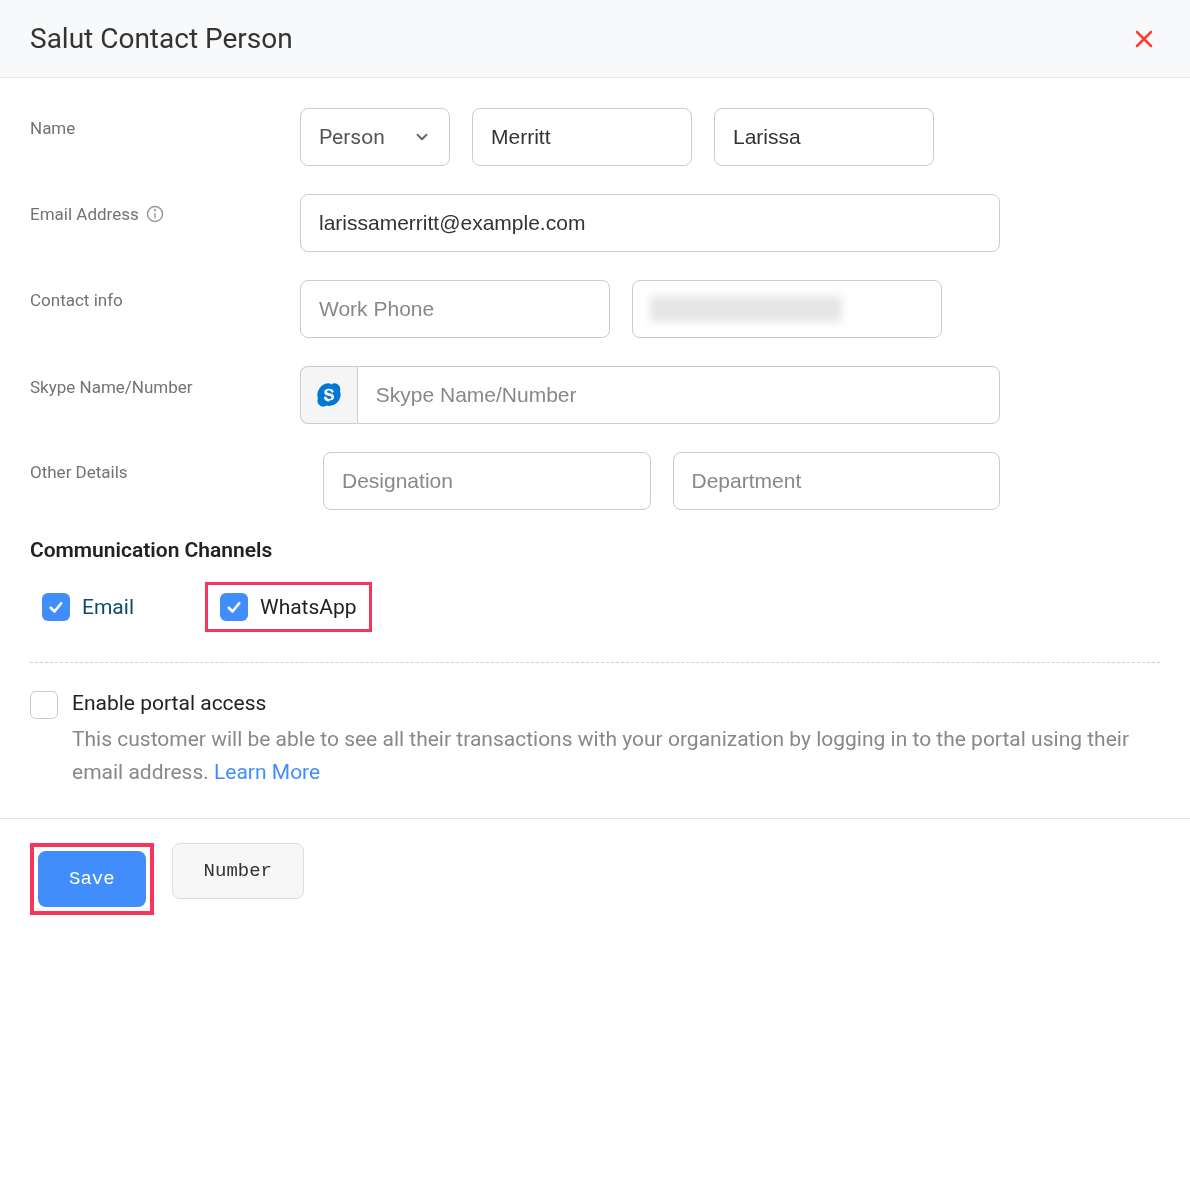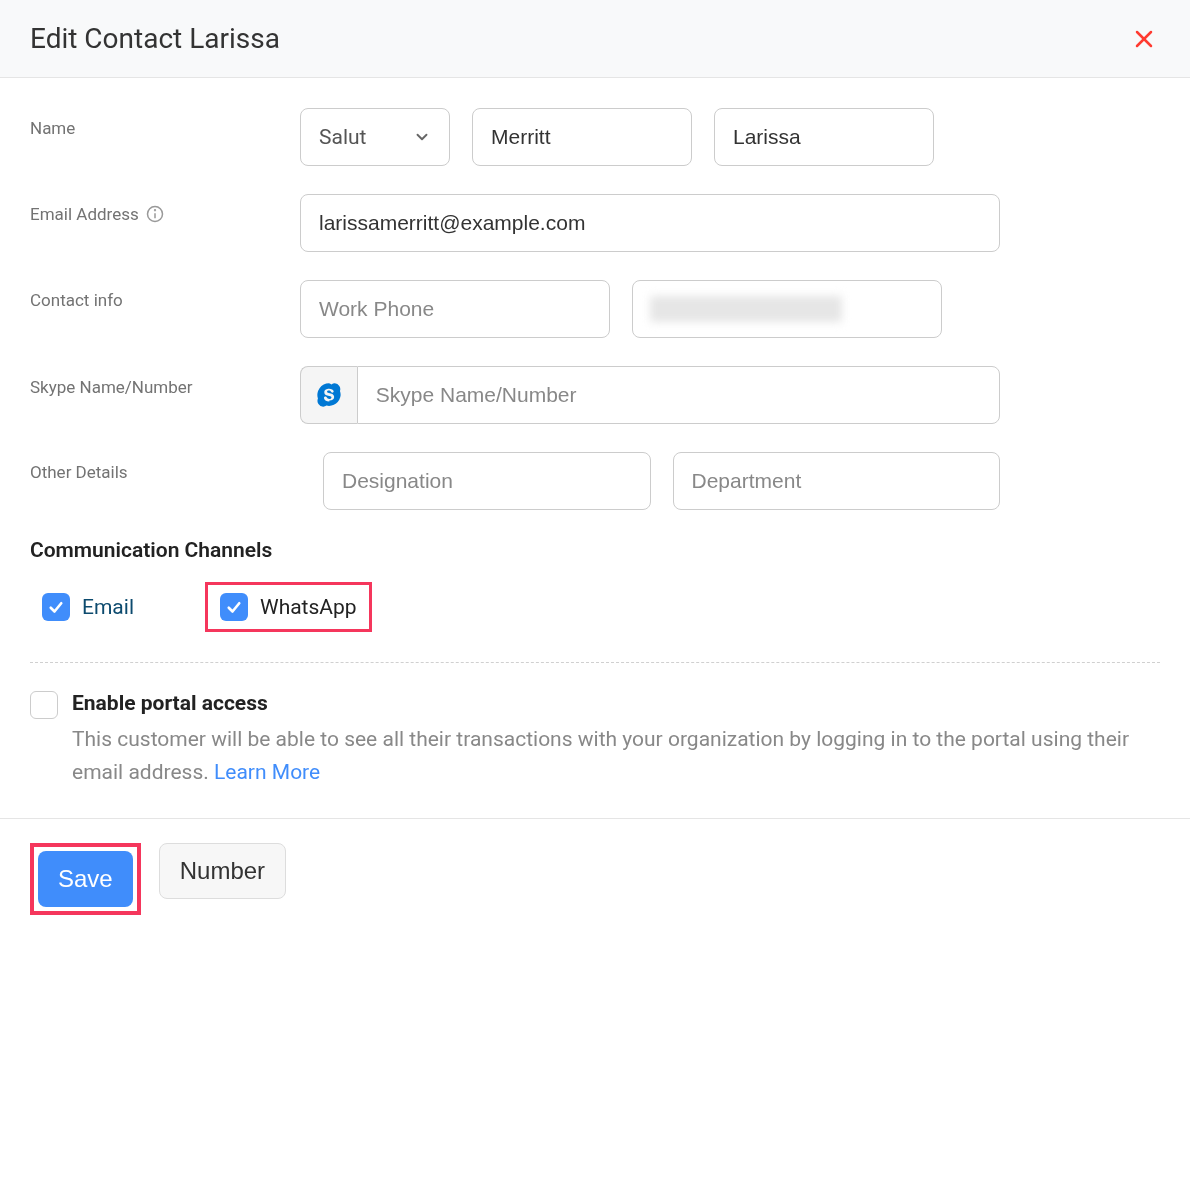--- a/index.html
+++ b/index.html
@@ -160,21 +160,21 @@
   .portal-section {
     display: flex;
     gap: 14px;
     align-items: flex-start;
   }
   .portal-text {
     flex: 1;
   }
   .portal-title {
     font-size: 21px;
-    font-weight: 700;
+    font-weight: 400;
     color: #222;
     margin-bottom: 8px;
   }
   .portal-desc {
     font-size: 21px;
     color: #888;
     line-height: 1.55;
   }
   .learn-more {
     color: #408dfb;
@@ -182,27 +182,28 @@
     cursor: pointer;
   }
   .modal-footer {
     border-top: 1px solid #e5e5e5;
     padding: 24px 30px;
     display: flex;
     gap: 18px;
   }
   .btn {
     height: 56px;
-    padding: 0 20px;
+    padding: 0 31px;
     border-radius: 8px;
-    font-size: 24px;
+    font-size: 19px;
     cursor: pointer;
     display: inline-flex;
     align-items: center;
     justify-content: center;
+    font-family: Liberation Mono, monospace;
   }
   .btn-primary {
     background: #408dfb;
     color: #fff;
     border: none;
   }
   .btn-secondary {
     background: #f7f7f7;
     color: #333;
     border: 1px solid #ddd;
@@ -227,36 +228,36 @@
   .name-fields input { max-width: 220px; }
   .other-details .form-fields { max-width: 700px; padding-left: 23px; }
   .contact-info .form-fields > * { max-width: 310px; }
 </style>
 </head>
 <body>
 
 <div class="modal">
 
   <div class="modal-header">
-    <div class="modal-title">Edit Contact Larissa</div>
+    <div class="modal-title">Salut Contact Person</div>
     <button class="close-btn">
       <svg viewBox="0 0 24 24" fill="none" stroke="currentColor" stroke-width="2.5" stroke-linecap="round">
         <line x1="5" y1="5" x2="19" y2="19"></line>
           <line x1="19" y1="5" x2="5" y2="19"></line>
       </svg>
     </button>
   </div>
 
   <div class="modal-body">
 
     <div class="form-row">
       <div class="form-label">Name</div>
       <div class="form-fields name-fields">
         <div class="select-wrap">
-          <span class="select-text">Salut</span>
+          <span class="select-text">Person</span>
           <svg class="chevron" viewBox="0 0 24 24" fill="none" stroke="currentColor" stroke-width="2.5" stroke-linecap="round" stroke-linejoin="round">
               <polyline points="6 9 12 15 18 9"></polyline>
             </svg>
         </div>
         <input type="text" value="Merritt" style="">
         <input type="text" value="Larissa" style="">
       </div>
     </div>
 
     <div class="form-row">

